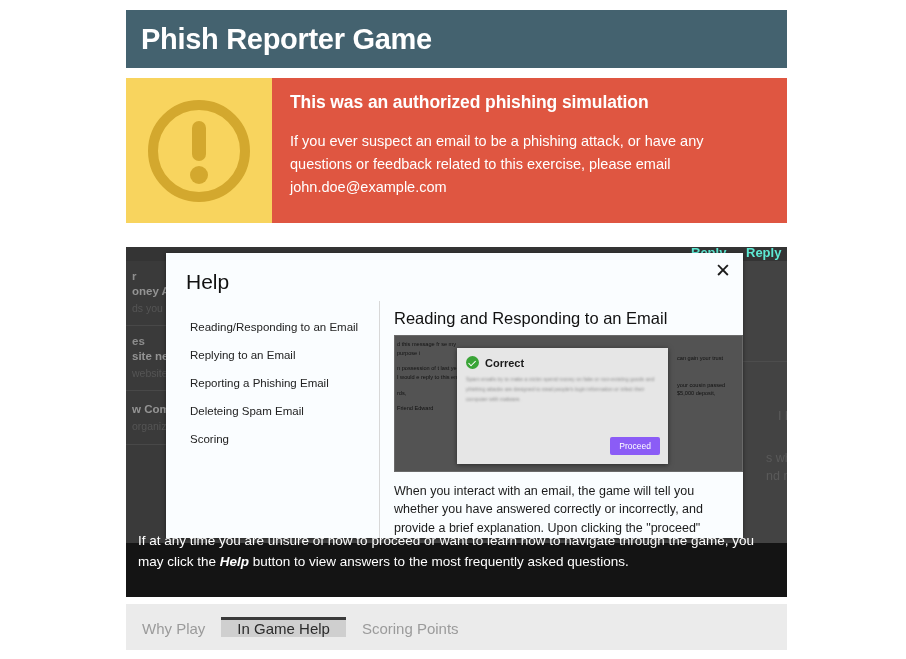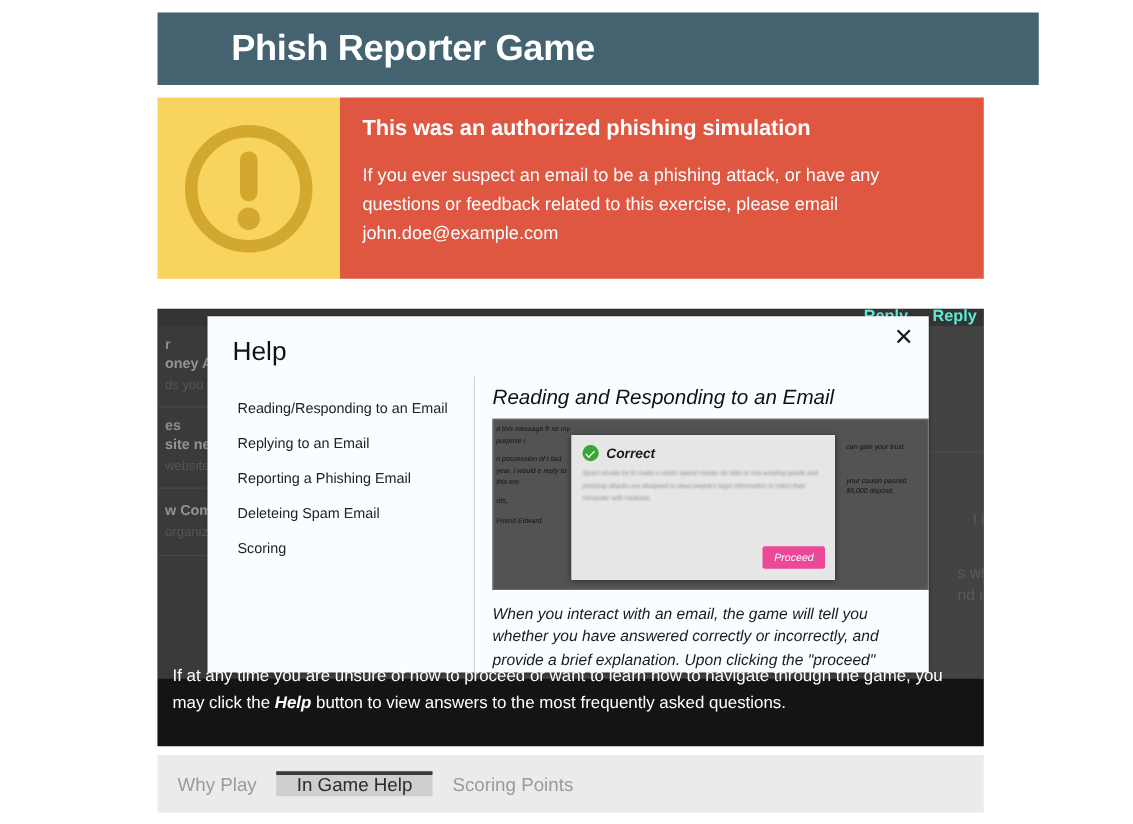--- a/index.html
+++ b/index.html
@@ -22,21 +22,20 @@
   
   .header-bar {
     position: absolute;
     left: 126px;
     top: 10px;
     width: 661px;
     height: 58px;
     background: #44626f;
     display: flex;
     align-items: center;
-    padding-left: 44px;
   }
   .header-title {
     color: #ffffff;
     font-size: 29px;
     font-weight: bold;
     letter-spacing: -0.3px;
     padding-left: 15px;
   }
 
   
@@ -215,21 +214,20 @@
     font-size: 11.5px;
     color: #222222;
     cursor: pointer;
     white-space: nowrap;
   }
   .modal-content {
     flex: 1;
     padding: 8px 10px 0 14px;
     box-sizing: border-box;
     overflow: hidden;
-    font-style: italic;
   }
   .content-title {
     font-size: 16.5px;
     color: #111111;
     margin-bottom: 7px;
     font-weight: normal;
   }
 
   
   .mini-shot {
@@ -304,21 +302,21 @@
     margin: 6px 9px 0 9px;
     font-size: 5.2px;
     line-height: 1.9;
     color: #8e8e8e;
     filter: blur(0.8px);
   }
   .mini-proceed {
     position: absolute;
     right: 8px;
     bottom: 9px;
-    background: #ec4899;
+    background: #8b5cf6;
     color: #ffffff;
     font-size: 8.5px;
     padding: 4px 9px;
     border-radius: 2px;
     cursor: pointer;
   }
   .content-para {
     margin-top: 10px;
     font-size: 12.5px;
     line-height: 1.46;

